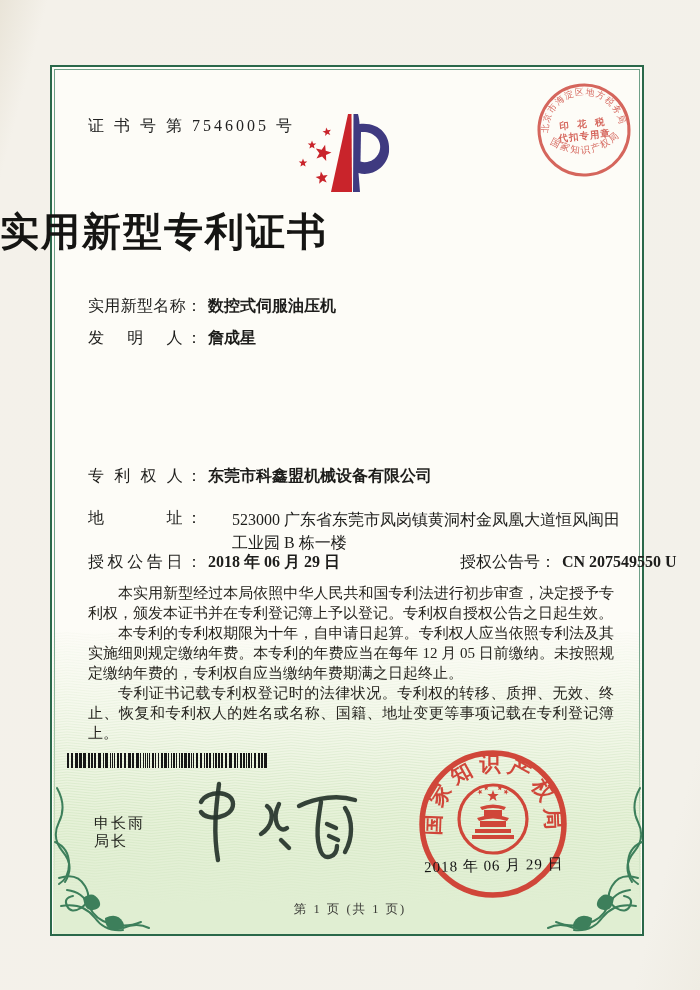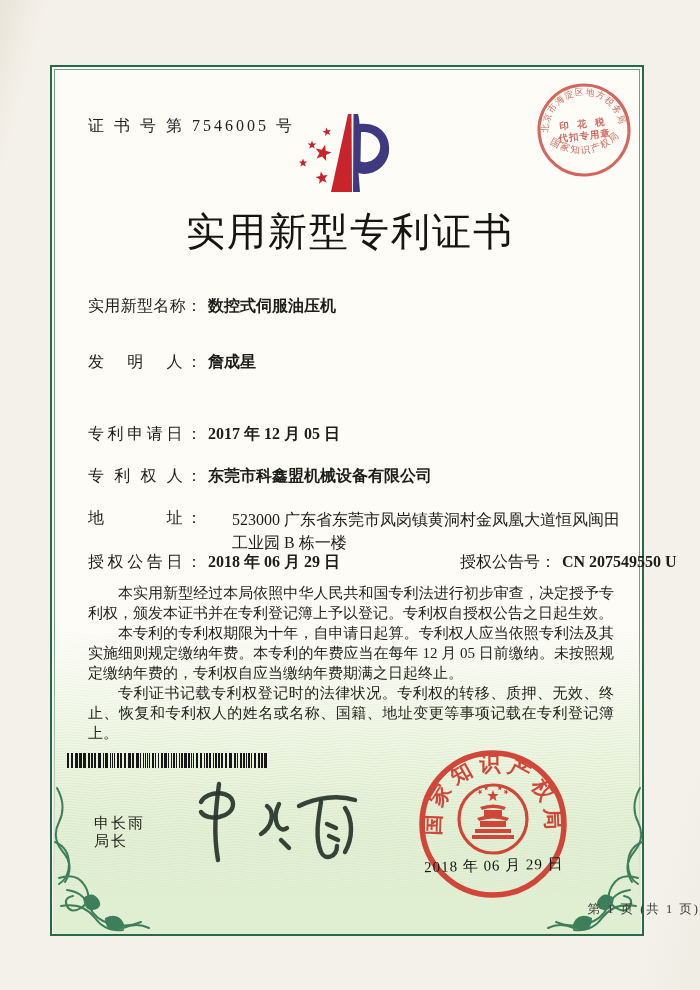--- a/index.html
+++ b/index.html
@@ -16,36 +16,36 @@
   .abs{position:absolute;}
   .frame{
     position:absolute;left:50px;top:65px;width:594px;height:871px;
     border:2px solid var(--border-green);background:#fdfcf7;
   }
   .frame-inner{position:absolute;inset:2px;border:1px solid #6fa088;}
   .waves-wrap{position:absolute;left:53px;top:628px;width:588px;height:306px;overflow:hidden;}
   .waves-tint{position:absolute;inset:0;
     background:linear-gradient(180deg,rgba(228,241,213,0) 0%,rgba(226,240,210,.35) 30%,rgba(223,238,206,.75) 62%,#e0eed2 90%);}
   .cert-no{position:absolute;left:88px;top:116px;font-size:16px;letter-spacing:3px;color:#222;}
-  .doc-title{position:absolute;left:0;top:205px;width:700px;text-align:center;
-    font-size:39px;font-weight:400;letter-spacing:2px;color:#151513;}
+  .doc-title{position:absolute;left:0;top:205px;width:700px;
+    font-size:39px;font-weight:700;letter-spacing:2px;color:#151513;}
   .row{position:absolute;left:88px;font-size:16px;color:var(--ink);white-space:nowrap;}
   .lbl{display:inline-block;width:114px;text-align:justify;text-align-last:justify;}
   .val{padding-left:6px;font-weight:bold;}
   .val-block{display:inline-block;vertical-align:top;padding-left:6px;white-space:normal;
     width:420px;line-height:23px;margin-left:24px;}
   .row-right{position:absolute;left:372px;top:0;}
   .body-text{position:absolute;left:88px;top:583px;width:526px;font-size:15px;
     line-height:20px;color:#26241f;text-align:justify;}
   .body-text p{text-indent:2em;}
   .bureau{position:absolute;left:94px;font-family:"Liberation Sans","DejaVu Sans",sans-serif;
     font-size:15px;color:#23251f;letter-spacing:2px;margin-top:32px;}
   .seal-date{position:absolute;left:424px;top:856px;width:170px;font-size:15px;
     letter-spacing:1px;color:#141414;transform:rotate(-1.5deg);}
-  .footer{position:absolute;left:0;top:901px;width:700px;text-align:right;
+  .footer{position:absolute;left:0;top:901px;width:700px;text-align:center;
     font-size:12.5px;color:#3a3a36;letter-spacing:2px;}
   .seal-stroke{stroke:var(--seal-red);fill:none;}
   .seal-fill{fill:var(--seal-red);}
   .seal-text{fill:var(--seal-red);font-weight:bold;font-family:"Liberation Serif",serif;}
   .stamp-stroke{stroke:var(--stamp-red);fill:none;}
   .stamp-text{fill:var(--stamp-red);font-family:"Liberation Serif",serif;}
   .flourish{stroke:#3d7f5b;fill:none;stroke-width:2;stroke-linecap:round;}
   .flourish-f{fill:#3d7f5b;stroke:none;}
   .sig-stroke{stroke:#27352c;fill:none;stroke-width:4.4;stroke-linecap:round;stroke-linejoin:round;opacity:.93;}
 </style>
@@ -210,25 +210,22 @@
         <polygon points="10.0,48.5 11.1,51.5 14.3,51.6 11.8,53.6 12.6,56.6 10.0,54.9 7.4,56.6 8.2,53.6 5.7,51.6 8.9,51.5" fill="#c9242b"></polygon>
         <polygon points="27.9,61.6 30.2,65.5 34.7,64.9 31.7,68.4 33.7,72.5 29.5,70.7 26.2,73.8 26.6,69.3 22.6,67.1 27.0,66.1" fill="#c9242b"></polygon>
       </g>
   </svg>
 
   <div class="doc-title">实用新型专利证书</div>
 
   <div class="row" style="top:296px">
     <span class="lbl">实用新型名称：</span><span class="val">数控式伺服油压机</span>
   </div>
-  <div class="row" style="top:352px">
+  <div class="row" style="top:328px">
     <span class="lbl">发　明　人：</span><span class="val">詹成星</span>
-  </div>
-  <div class="row" style="top:424px">
-    <span class="lbl">专利申请日：</span><span class="val">2017 年 12 月 05 日</span>
   </div>
   <div class="row" style="top:466px">
     <span class="lbl">专 利 权 人：</span><span class="val">东莞市科鑫盟机械设备有限公司</span>
   </div>
   <div class="row" style="top:508px">
     <span class="lbl" style="vertical-align:top">地　　　址：</span><span class="val-block"><span>523000 广东省东莞市凤岗镇黄洞村金凤凰大道恒风闽田</span><br><span>工业园 B 栋一楼</span></span>
   </div>
   <div class="row" style="top:552px">
     <span class="lbl">授权公告日：</span><span class="val">2018 年 06 月 29 日</span>
     <span class="row-right">

